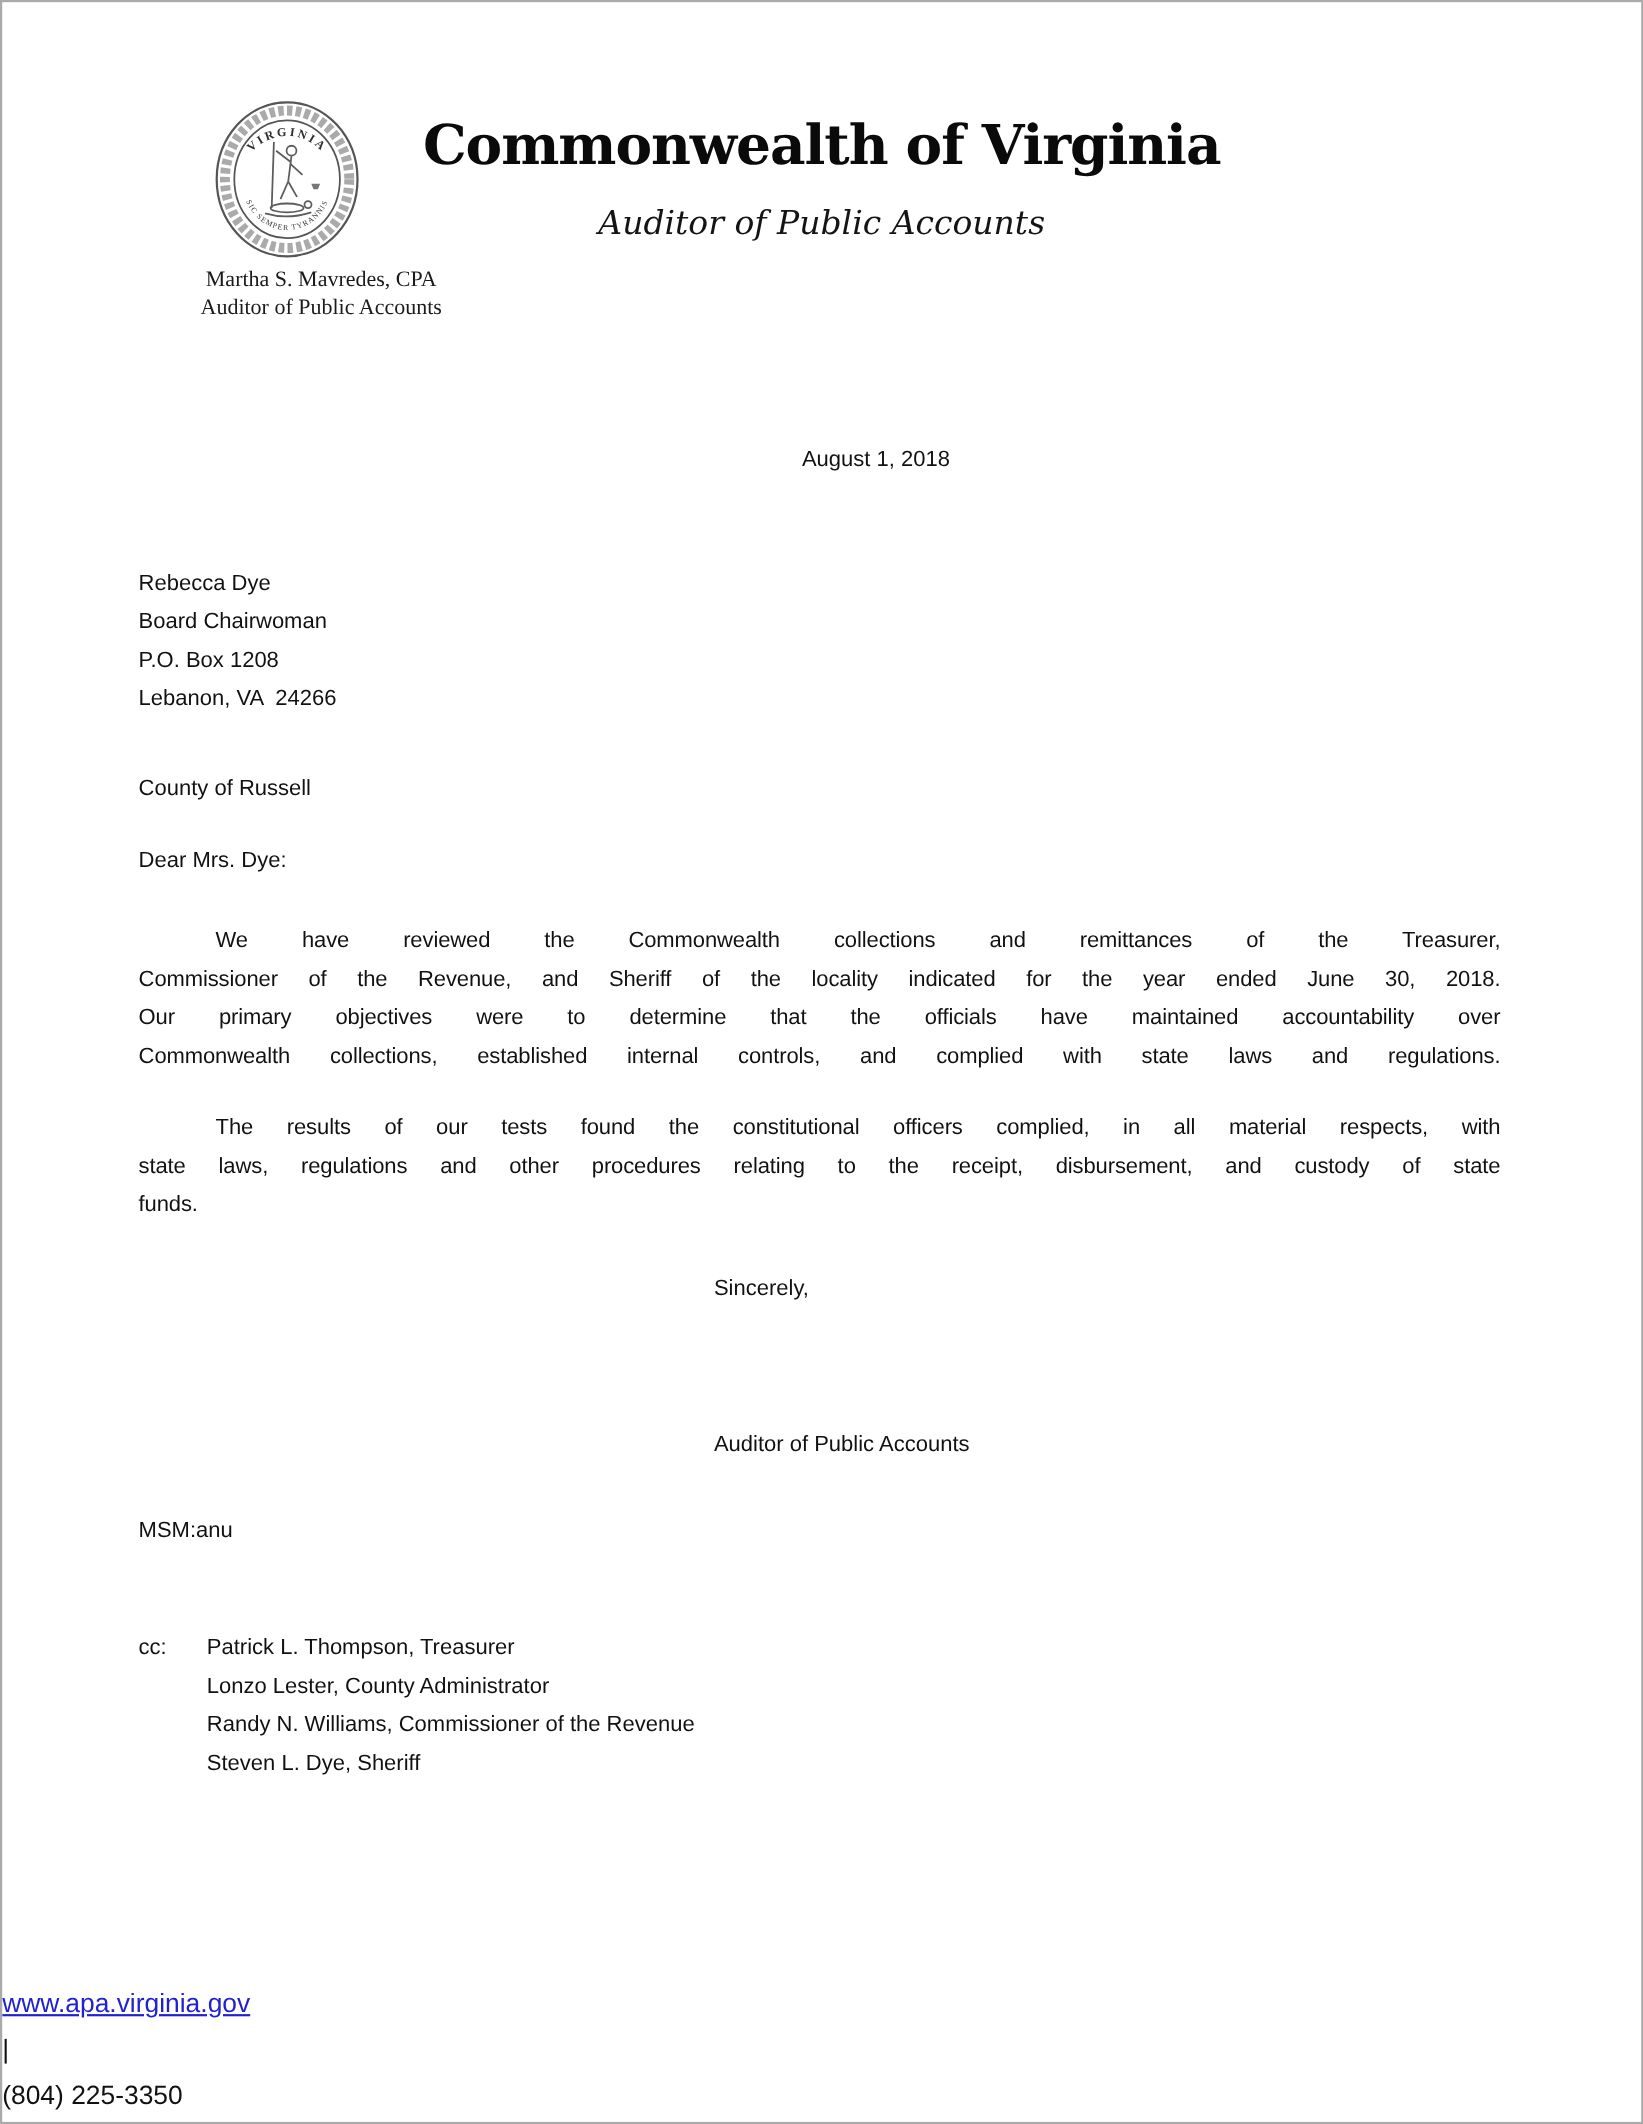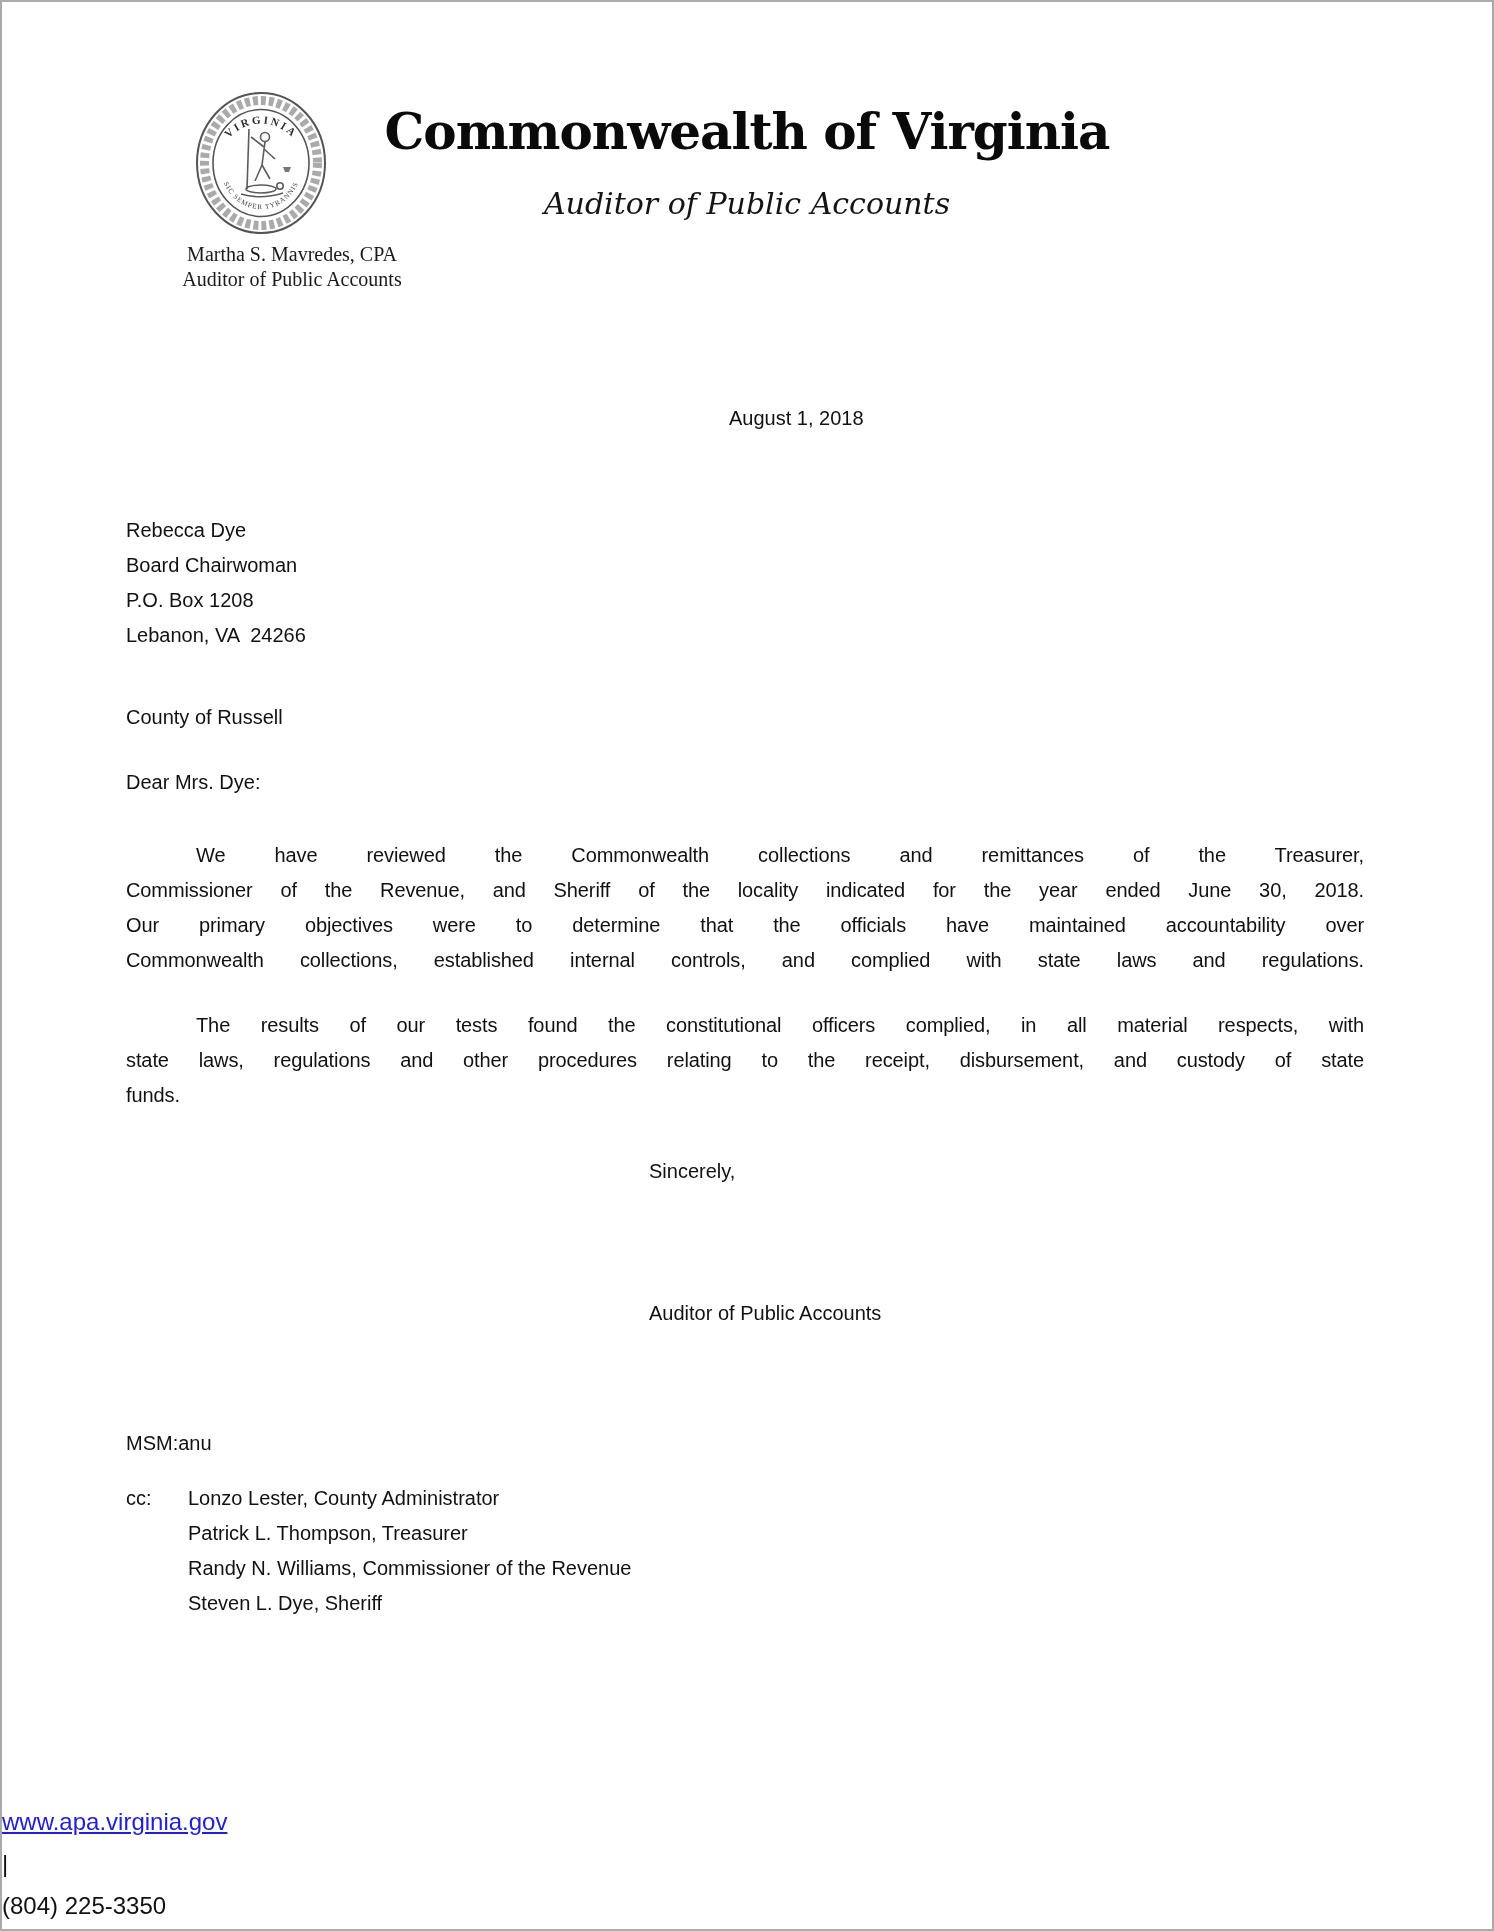--- a/index.html
+++ b/index.html
@@ -64,21 +64,21 @@
     text-align: justify;
     text-align-last: justify;
     white-space: pre-line;
     text-indent: 70px;
     letter-spacing: -0.1px;
   }
   .para-1 { top: 836px; }
   .para-2 { top: 1006px; }
   .closing      { left: 647px; top: 1152px; }
   .signer-title { left: 647px; top: 1294px; }
-  .reference    { left: 124px; top: 1424px; text-align: center; }
+  .reference    { left: 124px; top: 1372px; text-align: center; }
   .cc-block { left: 124px; top: 1479px; display: flex; justify-content: space-between; }
   .cc-label { width: 62px; flex: none; }
   .prewrap { white-space: pre-wrap; }
 
   
   .footer {
     left: 0; top: 1806px; width: 100%;
     display: flex;
     justify-content: center;
     align-items: baseline;
@@ -155,22 +155,22 @@
 funds.</div>
 
   <div class="abs body-text closing">Sincerely,</div>
   <div class="abs body-text signer-title">Auditor of Public Accounts</div>
 
   <div class="abs body-text reference">MSM:anu</div>
 
   <div class="abs body-text cc-block">
     <span class="cc-label">cc:</span>
     <span>
+      <div>Patrick L. Thompson, Treasurer</div>
       <div>Lonzo Lester, County Administrator</div>
-      <div>Patrick L. Thompson, Treasurer</div>
       <div>Randy N. Williams, Commissioner of the Revenue</div>
       <div>Steven L. Dye, Sheriff</div>
     </span>
   </div>
 
   <div class="abs footer">
     <a style="color: rgb(33, 33, 212);">www.apa.virginia.gov</a>
     <span class="sep">|</span>
     <span>(804) 225-3350</span>
     <span class="sep">|</span>

